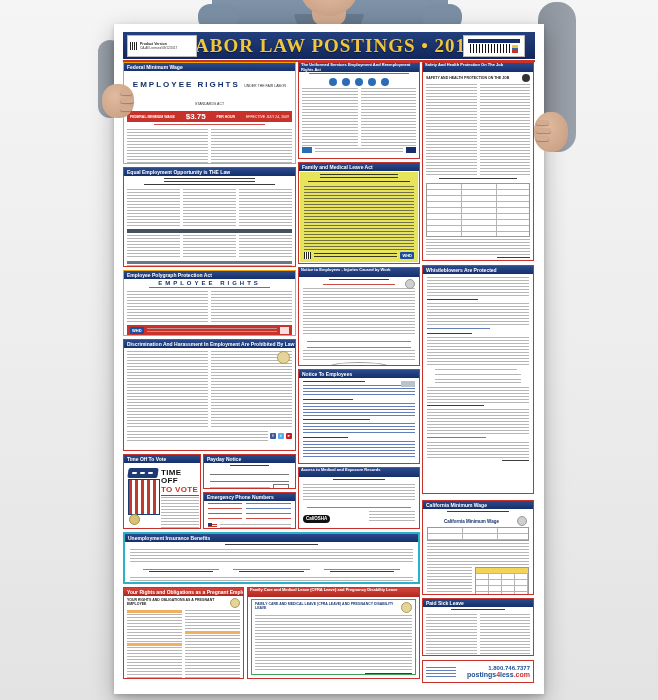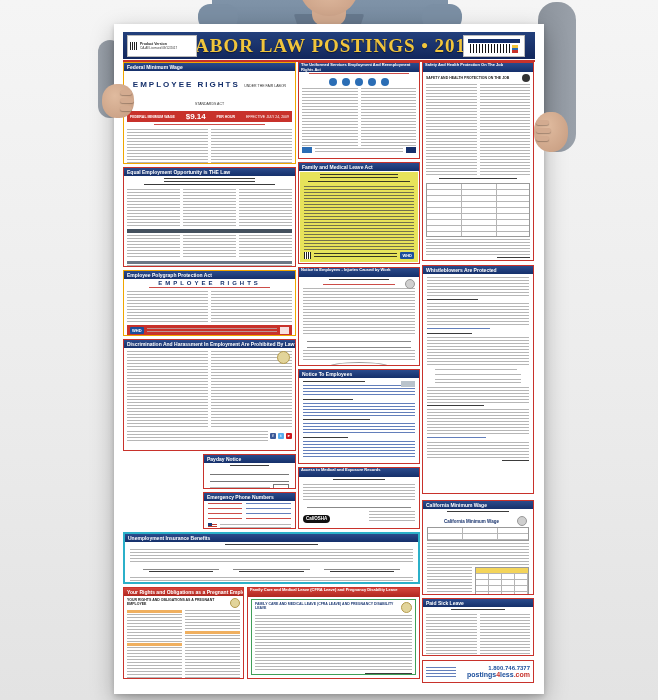--- a/index.html
+++ b/index.html
@@ -107,21 +107,21 @@
     <div class="redrule"></div>
 
     <div class="sec" style="left:9px;top:38px;width:173px;height:102px;border-color:#f0a500;">
       <div class="sec-h"><span>Federal Minimum Wage</span></div>
       <div style="text-align:center;margin-top:2px;">
         <span style="font-size:8px;font-weight:bold;color:#15306b;letter-spacing:2px;">EMPLOYEE RIGHTS</span>
         <span style="font-size:3.5px;color:#333;">UNDER THE FAIR LABOR STANDARDS ACT</span>
       </div>
       <div class="redband" style="margin:2px 3px;height:11px;display:flex;align-items:center;justify-content:space-between;padding:0 3px;">
         <span style="font-size:3.5px;font-weight:bold;">FEDERAL MINIMUM WAGE</span>
-        <span style="font-size:8px;font-weight:bold;">$9.14</span>
+        <span style="font-size:8px;font-weight:bold;">$3.75</span>
         <span style="font-size:3.5px;font-weight:bold;">PER HOUR</span>
         <span style="font-size:3.5px;">EFFECTIVE JULY 24, 2009</span>
       </div>
       <div class="tl-rd" style="height:3px;margin:1px 30px;"></div>
       <div class="c2" style="margin:2px 3px;height:52px;">
         <div class="tl-lt"></div>
         <div class="tl-lt"></div>
       </div>
 
     </div>
@@ -168,20 +168,36 @@
         <div class="tl-lt"></div>
       </div>
       <div style="display:flex;align-items:center;gap:2px;margin:0 3px;">
         <div class="tl-lt" style="flex:1;height:10px;"></div>
         <div class="soc" style="background:#3b5998;">f</div>
         <div class="soc" style="background:#55acee;">t</div>
         <div class="soc" style="background:#cc181e;">►</div>
       </div>
     </div>
 
+    <div class="sec" style="left:9px;top:430px;width:78px;height:75px;">
+      <div class="sec-h"><span>Time Off To Vote</span></div>
+      <div class="abs ballot-lid" style="left:4px;top:13px;width:30px;height:10px;transform:skewX(-8deg);">
+        <div class="slot abs" style="left:4px;top:4px;width:5px;height:2px;"></div>
+        <div class="slot abs" style="left:12px;top:4px;width:5px;height:2px;"></div>
+        <div class="slot abs" style="left:20px;top:4px;width:5px;height:2px;"></div>
+      </div>
+      <div class="abs stripes" style="left:4px;top:24px;width:30px;height:34px;"></div>
+      <div class="abs seal" style="left:5px;bottom:3px;width:9px;height:9px;background:#d8c27a;border:1px solid #a98f3f;"></div>
+      <div class="abs" style="left:37px;top:14px;width:38px;">
+        <div class="votebig1">TIME OFF</div>
+        <div class="votebig2">TO VOTE</div>
+        <div style="height:1px;background:#c8322b;margin:1px 0;"></div>
+        <div class="tl-lt" style="height:44px;"></div>
+      </div>
+    </div>
 
     <div class="sec" style="left:89px;top:430px;width:93px;height:35px;">
       <div class="sec-h"><span>Payday Notice</span></div>
       <div class="tl-dk" style="height:3px;margin:2px 26px;"></div>
       <div style="margin:2px 6px;border-bottom:1px solid #777;height:4px;"></div>
       <div style="margin:2px 6px;border-bottom:1px solid #777;height:4px;"></div>
       <div style="display:flex;align-items:flex-end;gap:3px;margin:1px 6px;">
         <div class="tl-lt" style="flex:1;height:6px;"></div>
         <div style="width:14px;height:7px;border:1px solid #777;"></div>
       </div>

